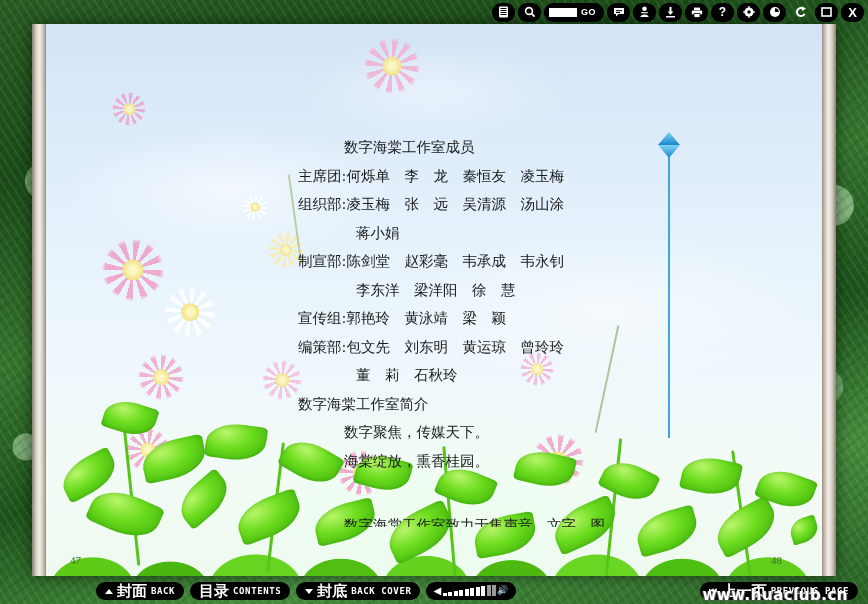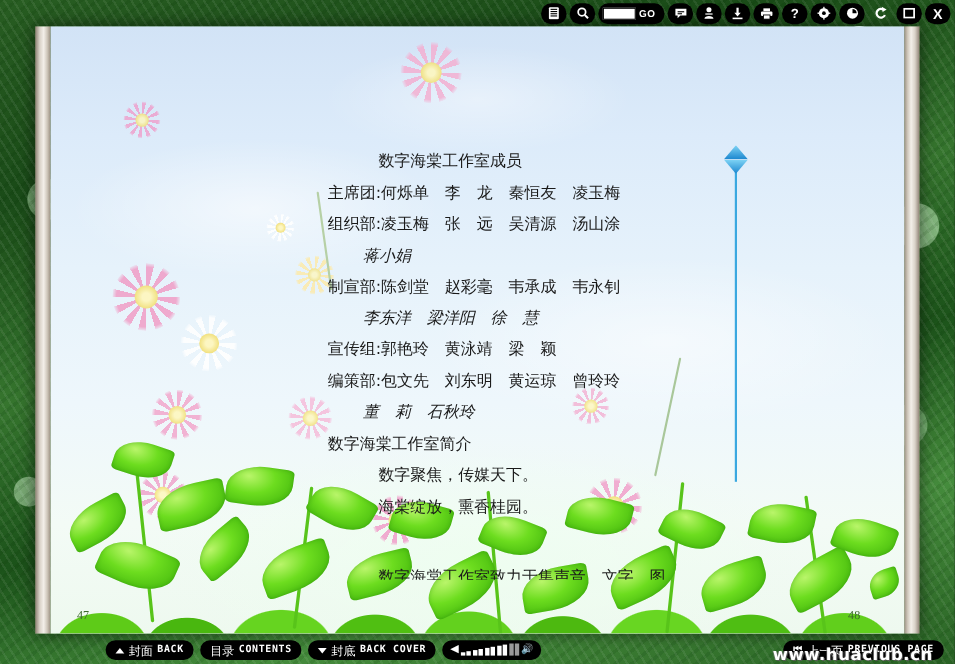--- a/index.html
+++ b/index.html
@@ -100,21 +100,21 @@
   }
 
   
   #body-text{
     position:absolute; left:252px; top:109px; width:330px; z-index:6;
     font-family:"DejaVu Sans","Liberation Sans",sans-serif;
     font-size:14.5px; line-height:28.5px; color:#1a1a1a; white-space:pre;
   }
   #body-text .ln{ display:block; }
   #body-text .indent1{ padding-left:46px; }
-  #body-text .indent2{ padding-left:32px;font-style:italic; }
+  #body-text .indent2{ padding-left:58px; }
   #body-text .clip{ display:block; height:16px; overflow:hidden;margin-top:36px; }
 
   
   #scroll-track{
     position:absolute; left:622px; top:124px; width:2px; height:290px;
     background:#3aa8e0; z-index:7;
   }
   #scroll-thumb{
     position:absolute; left:612px; top:108px; width:22px; height:26px; z-index:8; cursor:pointer;
   }
@@ -184,21 +184,21 @@
     position:absolute; left:0; bottom:0; width:868px; height:26px; z-index:40;
     display:flex; align-items:center;
   }
   #bt-left{ position:absolute; left:96px; display:flex; align-items:center; gap:6px; }
   #bt-right{ position:absolute; right:10px; display:flex; align-items:center; gap:8px; }
   .pill{
     height:18px; background:#000; color:#fff; border-radius:9px;
     display:flex; align-items:center; gap:4px; padding:0 9px;
     font-size:11px; white-space:nowrap; cursor:pointer;
   }
-  .pill .cn{ font-family:"DejaVu Sans",sans-serif; font-size:11px; font-weight:normal; }
+  .pill .cn{ font-family:"DejaVu Sans",sans-serif; font-size:15px; font-weight:bold; }
   .pill .en{ font-family:"DejaVu Sans Mono","Liberation Mono",monospace;
              font-size:9px; font-weight:bold; letter-spacing:.6px; }
   .tri{ width:0;height:0;border-left:4px solid transparent;border-right:4px solid transparent; }
   .tri.up{ border-bottom:5px solid #fff; }
   .tri.dn{ border-top:5px solid #fff; }
 
   #volume{
     height:18px; background:#000; border-radius:9px; display:flex;
     align-items:flex-end; gap:1.5px; padding:3px 7px 4px; cursor:pointer;
   }

